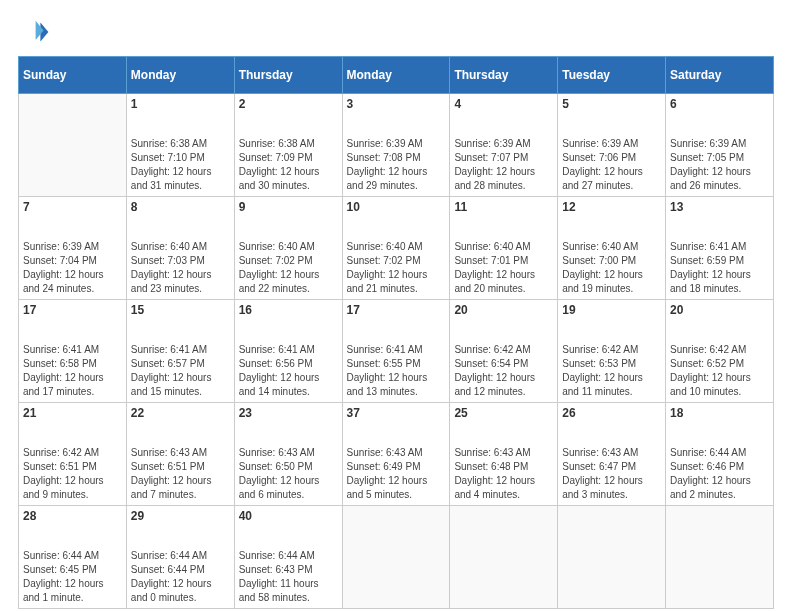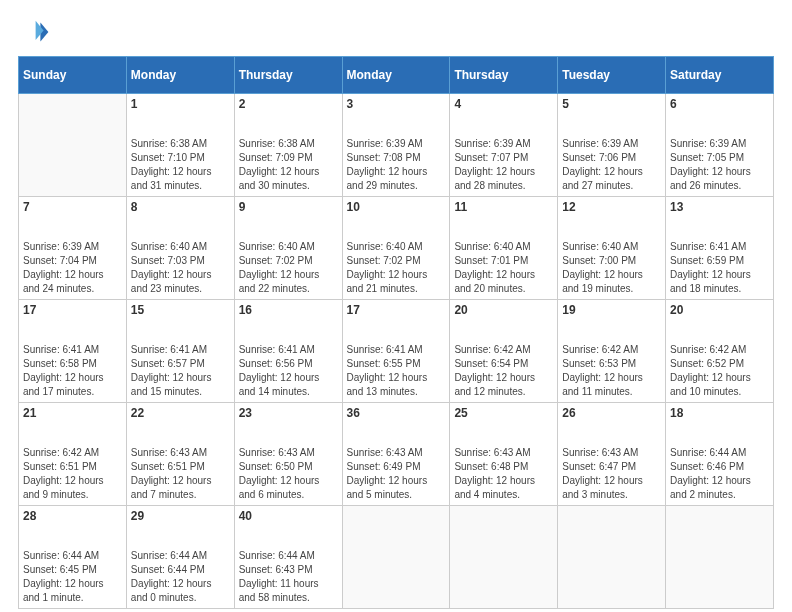--- a/index.html
+++ b/index.html
@@ -297,21 +297,21 @@
 and 7 minutes.</div>
           </td>
           <td>
             <span class="day-num">23</span>
             <div class="day-info" style="white-space: pre-line;">Sunrise: 6:43 AM
 Sunset: 6:50 PM
 Daylight: 12 hours
 and 6 minutes.</div>
           </td>
           <td>
-            <span class="day-num">36</span>
+            <span class="day-num">37</span>
             <div class="day-info" style="white-space: pre-line;">Sunrise: 6:43 AM
 Sunset: 6:49 PM
 Daylight: 12 hours
 and 5 minutes.</div>
           </td>
           <td>
             <span class="day-num">25</span>
             <div class="day-info" style="white-space: pre-line;">Sunrise: 6:43 AM
 Sunset: 6:48 PM
 Daylight: 12 hours

